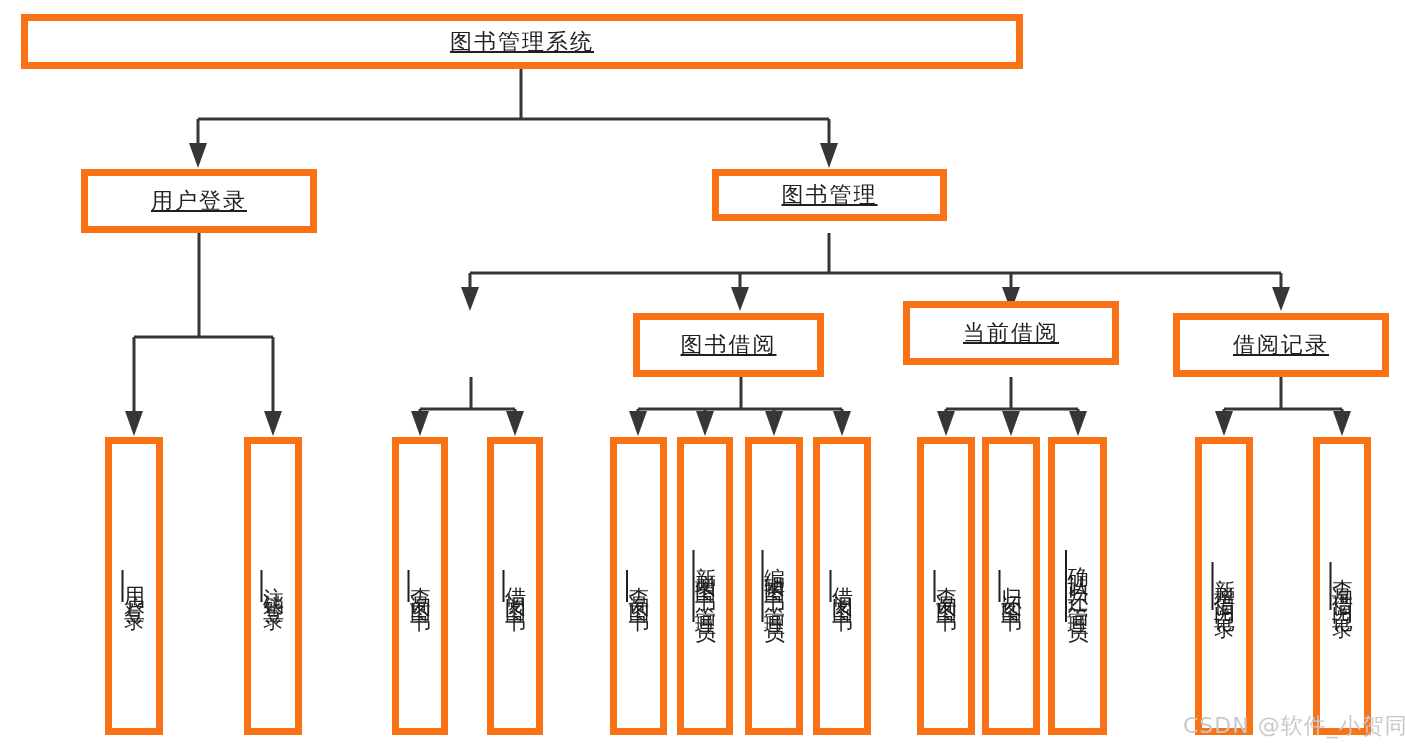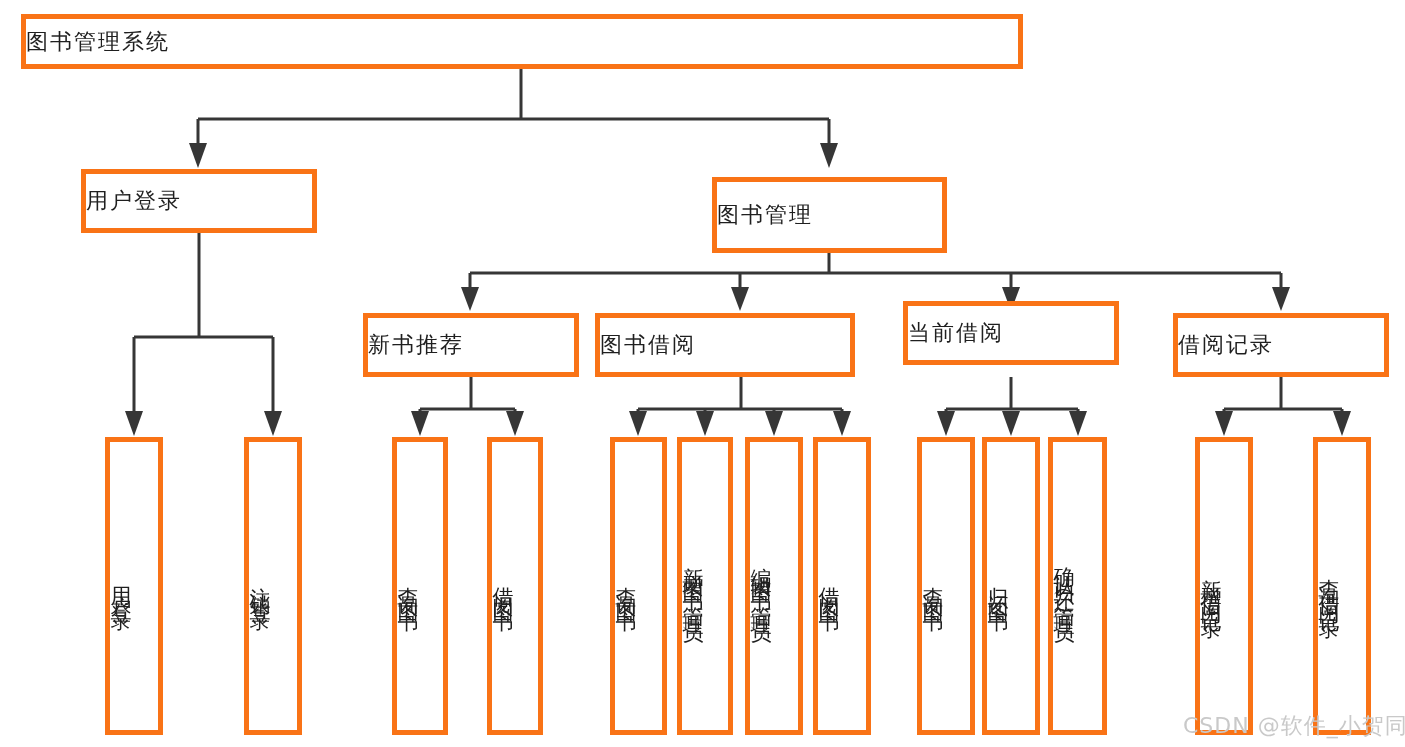--- a/index.html
+++ b/index.html
@@ -9,24 +9,25 @@
     background:#ffffff;
     font-family:"DejaVu Sans","Liberation Sans",sans-serif;
     overflow:hidden;
   }
   .connectors { position:absolute; left:0; top:0; z-index:1; }
   .connectors path { stroke:#363636; stroke-width:3; fill:none; }
   .connectors polygon { fill:#363636; stroke:none; }
   .box {
     position:absolute; z-index:2;
     box-sizing:border-box;
-    border:5px solid #f97316;
+    border:7px solid #f97316;
     background:#ffffff;
-    display:flex; align-items:center; 
+    display:flex; align-items:center; justify-content:center;
     color:#1f1f1f;
+    text-decoration:underline;
   }
   .box.h { font-size:22px; letter-spacing:2px; }
   .box.v .vtext {
     writing-mode:vertical-rl;
     text-orientation:mixed;
     font-size:21px;
     letter-spacing:8px;
     line-height:1;
     white-space:nowrap;
   }
@@ -87,28 +88,25 @@
     </g>
   </svg>
 
   <div class="box h" style="left:21px;top:14px;width:1002px;height:55px">
     <span>图书管理系统</span>
   </div>
 
   <div class="box h" style="left:81px;top:169px;width:236px;height:64px">
     <span>用户登录</span>
   </div>
-  <div class="box h" style="left:712px;top:177px;width:235px;height:76px">
+  <div class="box h" style="left:712px;top:169px;width:235px;height:52px">
     <span>图书管理</span>
   </div>
 
-  <div class="box h" style="left:363px;top:313px;width:216px;height:64px">
-    <span>新书推荐</span>
-  </div>
-  <div class="box h" style="left:595px;top:313px;width:260px;height:64px">
+  <div class="box h" style="left:633px;top:313px;width:191px;height:64px">
     <span>图书借阅</span>
   </div>
   <div class="box h" style="left:903px;top:301px;width:216px;height:64px">
     <span>当前借阅</span>
   </div>
   <div class="box h" style="left:1173px;top:313px;width:216px;height:64px">
     <span>借阅记录</span>
   </div>
 
   <div class="box v" style="left:105px;top:437px;width:58px;height:298px">

